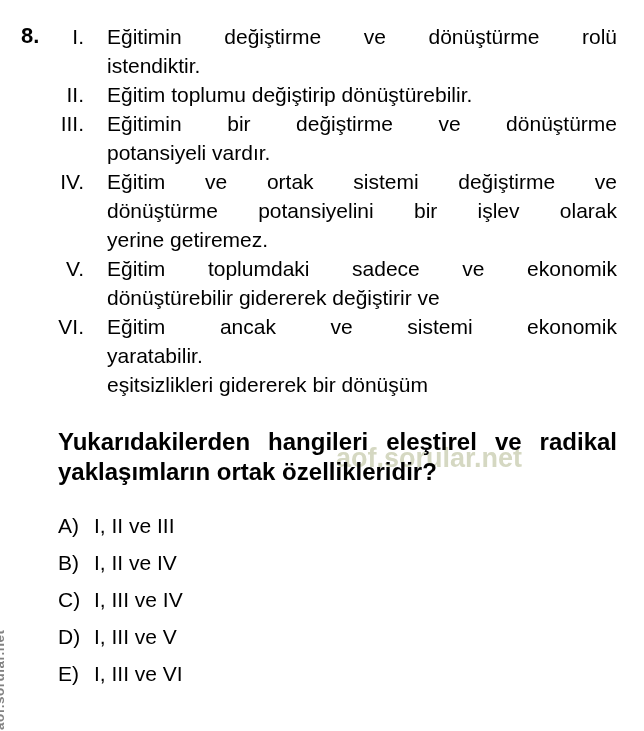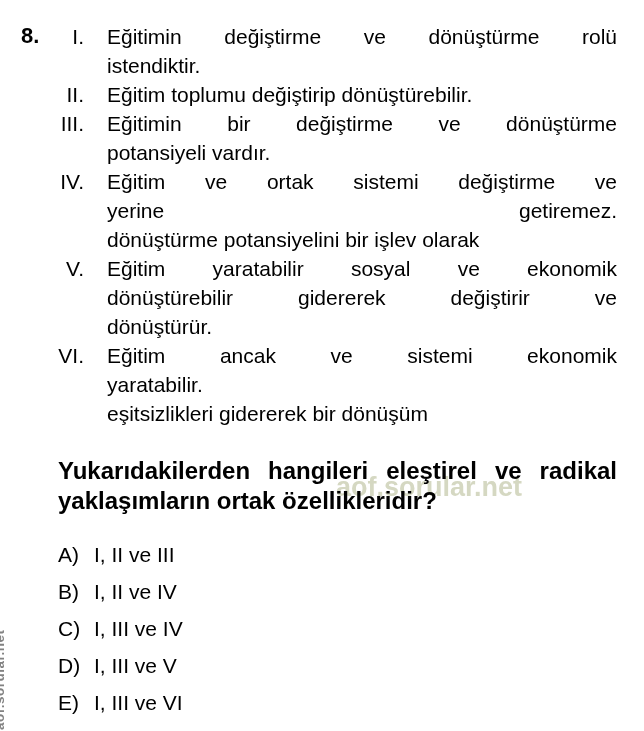--- a/index.html
+++ b/index.html
@@ -115,31 +115,30 @@
         <div class="itext">
           <div class="line">Eğitimin bir değiştirme ve dönüştürme</div>
           <div class="line">potansiyeli vardır.</div>
         </div>
       </div>
 
       <div class="item">
         <div class="numeral">IV.</div>
         <div class="itext">
           <div class="line">Eğitim ve ortak sistemi değiştirme ve</div>
+          <div class="line">dönüştürme potansiyelini bir işlev olarak</div>
           <div class="line">yerine getiremez.</div>
-          <div class="line">dönüştürme potansiyelini bir işlev olarak</div>
         </div>
       </div>
 
       <div class="item">
         <div class="numeral">V.</div>
         <div class="itext">
-          <div class="line">Eğitim yaratabilir sosyal ve ekonomik</div>
+          <div class="line">Eğitim toplumdaki sadece ve ekonomik</div>
           <div class="line">dönüştürebilir gidererek değiştirir ve</div>
-          <div class="line">dönüştürür.</div>
         </div>
       </div>
 
       <div class="item">
         <div class="numeral">VI.</div>
         <div class="itext">
           <div class="line">Eğitim ancak ve sistemi ekonomik</div>
           <div class="line">yaratabilir.</div>
           <div class="line">eşitsizlikleri gidererek bir dönüşüm</div>
         </div>

